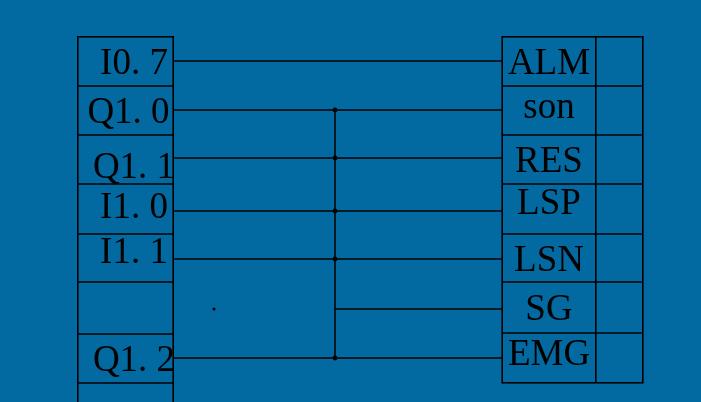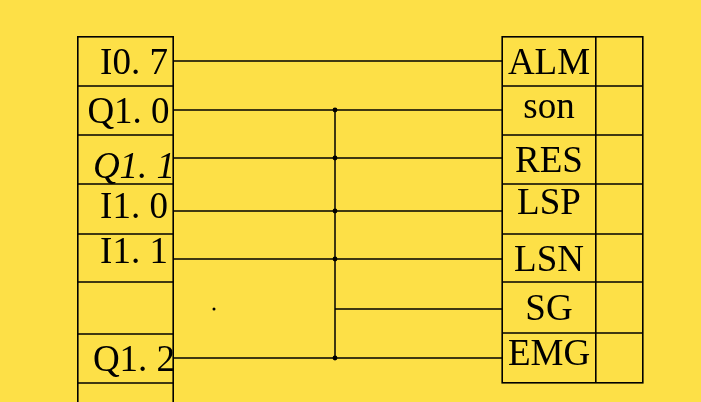--- a/index.html
+++ b/index.html
@@ -1,19 +1,19 @@
 <!DOCTYPE html>
 <html><head>
 <meta charset="utf-8">
 <style>
   html,body{margin:0;padding:0;background:#ffffff;}
   #stage{
     position:relative;
     width:701px;height:402px;
-    background:#fde047;
+    background:#0369a1;
     overflow:hidden;
     font-family:"Liberation Serif", serif;
     color:#000;
     text-align:right;
   }
   #wires{position:absolute;left:0;top:0;width:701px;height:402px;}
   .lcell{
     position:absolute;left:77px;width:96px;
     box-sizing:border-box;padding-left:18px;
     display:flex;align-items:center;justify-content:center;
@@ -74,21 +74,21 @@
       <circle cx="335" cy="158" r="2.4"></circle>
       <circle cx="335" cy="211" r="2.4"></circle>
       <circle cx="335" cy="259" r="2.4"></circle>
       <circle cx="335" cy="358" r="2.4"></circle>
       <circle cx="214" cy="309" r="1.5"></circle>
     </g>
   </svg>
 
   <div class="lcell" style="top:36px;height:50px;">I0. 7</div>
   <div class="lcell" style="top:86px;height:49px;padding-left:7px;">Q1. 0</div>
-  <div class="lcell" style="top:135px;height:60px;font-style:italic;">Q1. 1</div>
+  <div class="lcell" style="top:135px;height:60px;">Q1. 1</div>
   <div class="lcell" style="top:184px;height:42px;">I1. 0</div>
   <div class="lcell" style="top:234px;height:32px;">I1. 1</div>
   <div class="lcell" style="top:282px;height:52px;"></div>
   <div class="lcell" style="top:334px;height:49px;">Q1. 2</div>
   <div class="lcell" style="top:383px;height:19px;"></div>
 
   <div class="rcell" style="top:36px;height:50px;">ALM</div>
   <div class="rcell" style="top:86px;height:39px;">son</div>
   <div class="rcell" style="top:135px;height:49px;">RES</div>
   <div class="rcell" style="top:184px;height:34px;">LSP</div>

